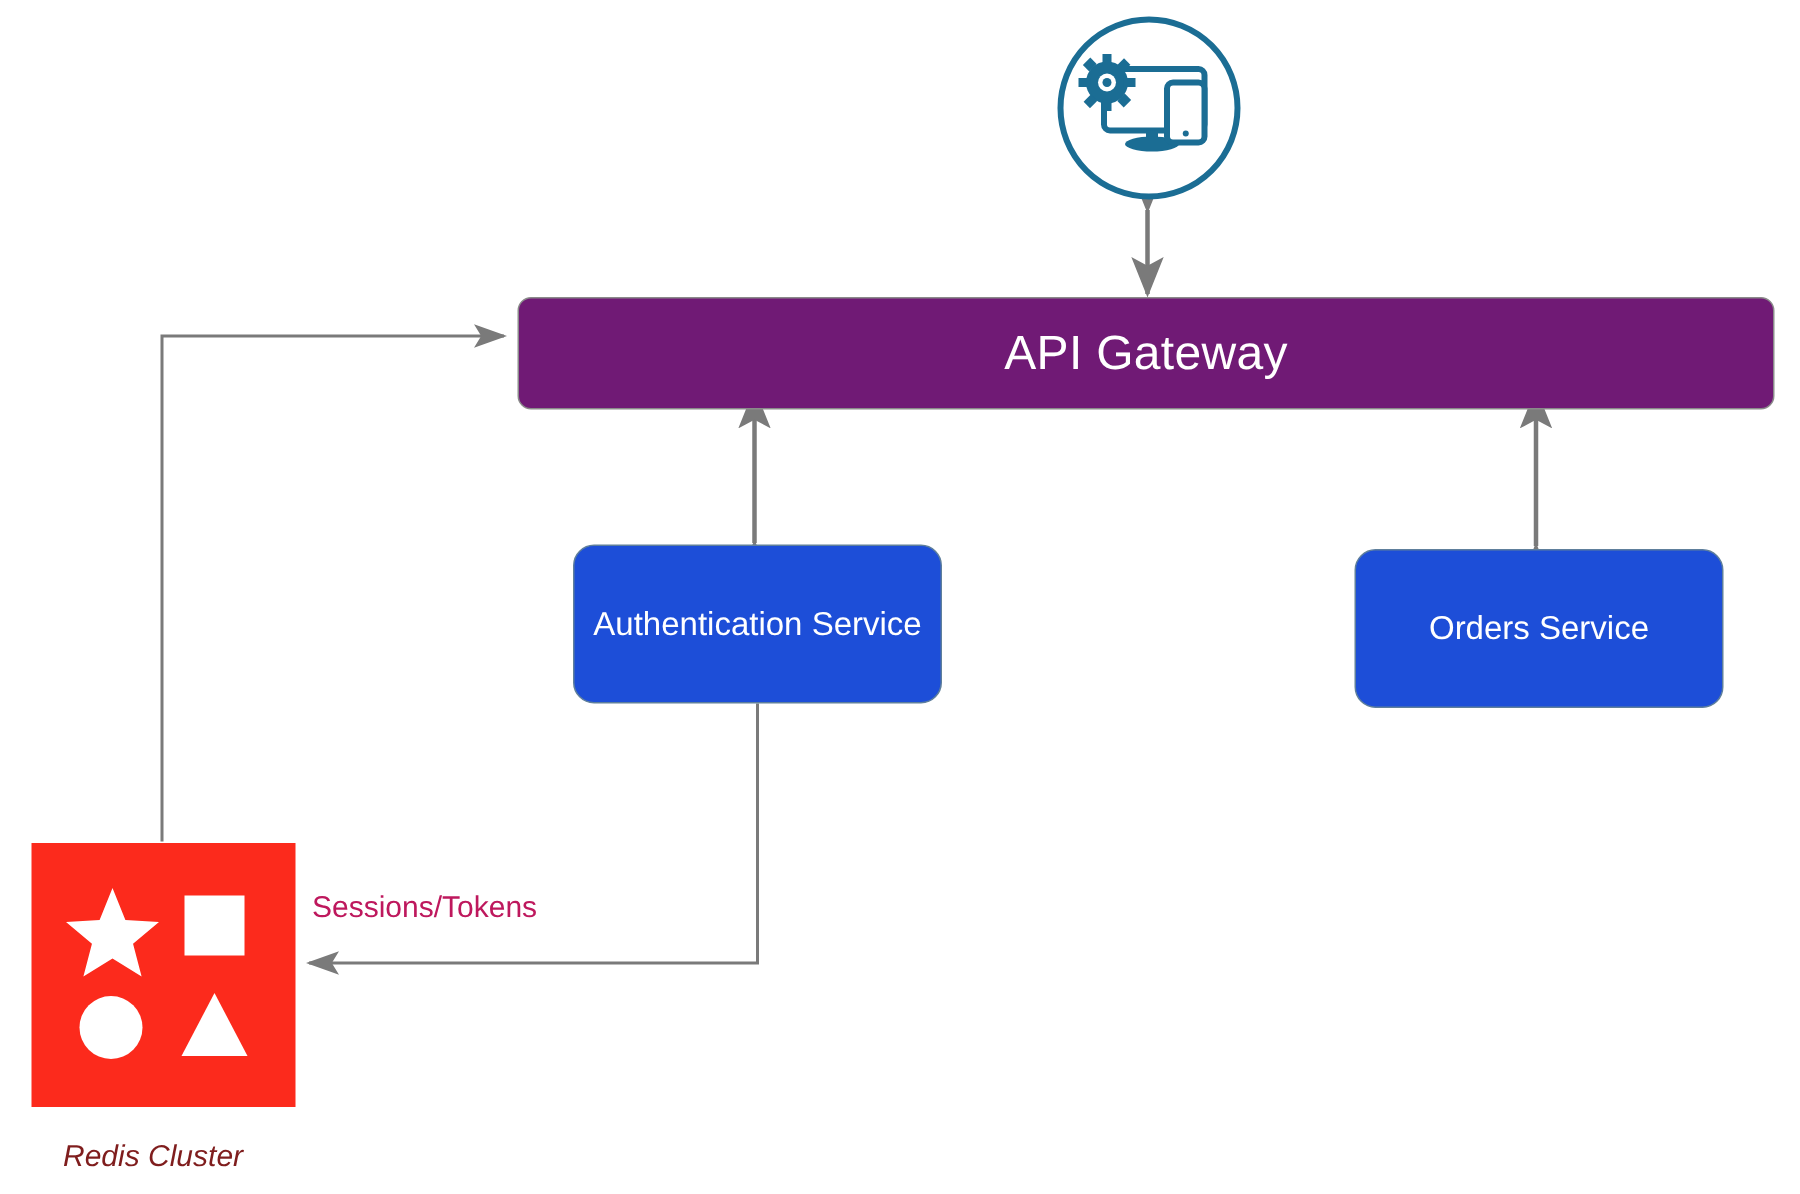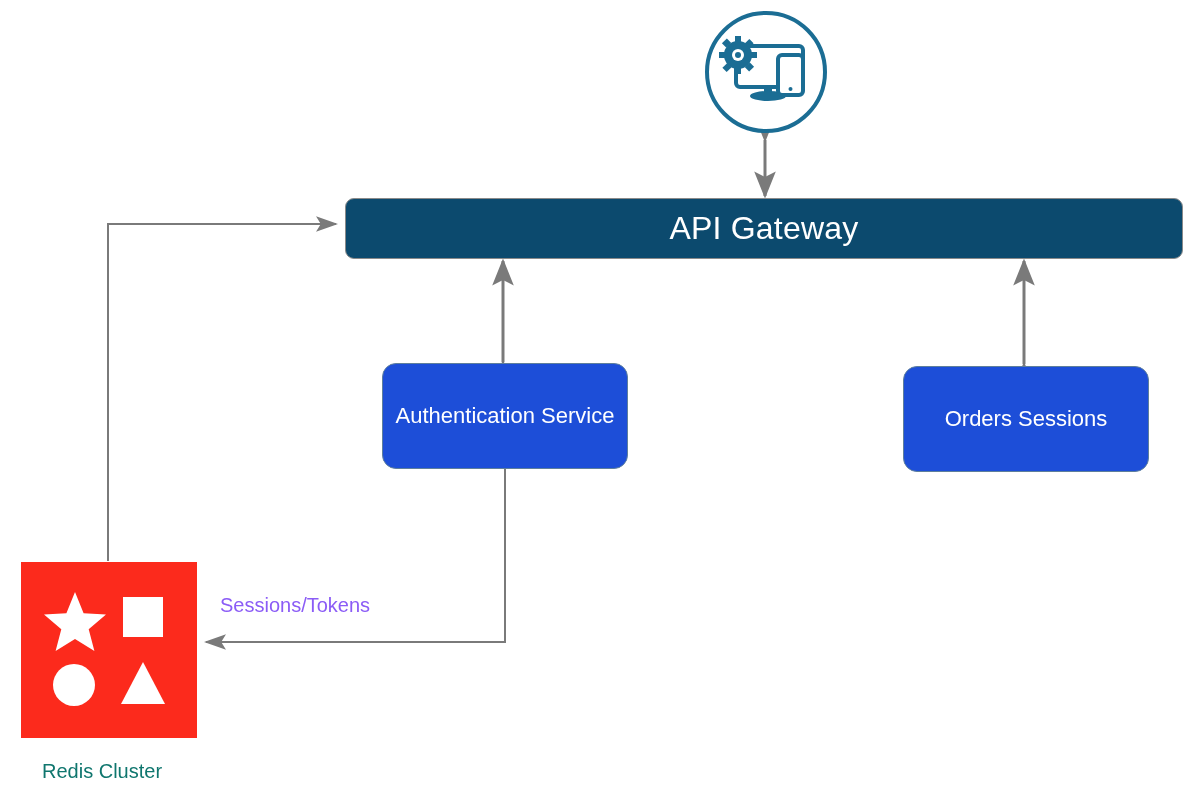--- a/index.html
+++ b/index.html
@@ -53,23 +53,23 @@
     width: 100px;
     height: 78px;
   }
 
   
   .gateway-node {
     position: absolute;
     left: 345px;
     top: 198px;
     width: 838px;
-    height: 61px;
-    box-sizing: border-box;
-    background: #0c4a6e;
+    height: 75px;
+    box-sizing: border-box;
+    background: #701a75;
     border: 1px solid #8a8a8a;
     border-radius: 9px;
     display: flex;
     align-items: center;
     justify-content: center;
   }
   .gateway-label {
     color: #ffffff;
     font-size: 32px;
     font-weight: normal;
@@ -131,33 +131,34 @@
     top: 0;
     width: 176px;
     height: 176px;
   }
   .redis-caption {
     position: absolute;
     left: 21px;
     top: 760px;
     width: 260px;
     font-size: 20px;
-    color: #0f766e;
+    color: #7f1d1d;
     text-align: left;
     padding-left: 21px;
     box-sizing: border-box;
+    font-style: italic;
   }
 
   
   .edge-label {
     position: absolute;
-    left: 220px;
+    left: 208px;
     top: 594px;
     font-size: 20px;
-    color: #8b5cf6;
+    color: #be185d;
     white-space: nowrap;
   }
 </style>
 </head>
 <body>
 
 <div id="canvas">
 
   <svg id="edges" viewBox="0 0 1200 796" width="1200" height="796" xmlns="http://www.w3.org/2000/svg">
     <defs>
@@ -223,21 +224,21 @@
 
   <div class="gateway-node">
     <span class="gateway-label">API Gateway</span>
   </div>
 
   <div class="service-node auth">
     <span class="service-label">Authentication Service</span>
   </div>
 
   <div class="service-node orders">
-    <span class="service-label">Orders Sessions</span>
+    <span class="service-label">Orders Service</span>
   </div>
 
   <div class="redis-node">
     <div class="redis-box"></div>
     <svg class="redis-glyphs" viewBox="0 0 176 176" xmlns="http://www.w3.org/2000/svg">
 
       <polygon points="54,30 62.6,51.3 85,52.6 67.7,67.2 73.4,89 54,77 34.6,89 40.3,67.2 23,52.6 45.4,51.3" fill="#ffffff"></polygon>
 
       <rect x="102" y="35" width="40" height="40" fill="#ffffff"></rect>
 

